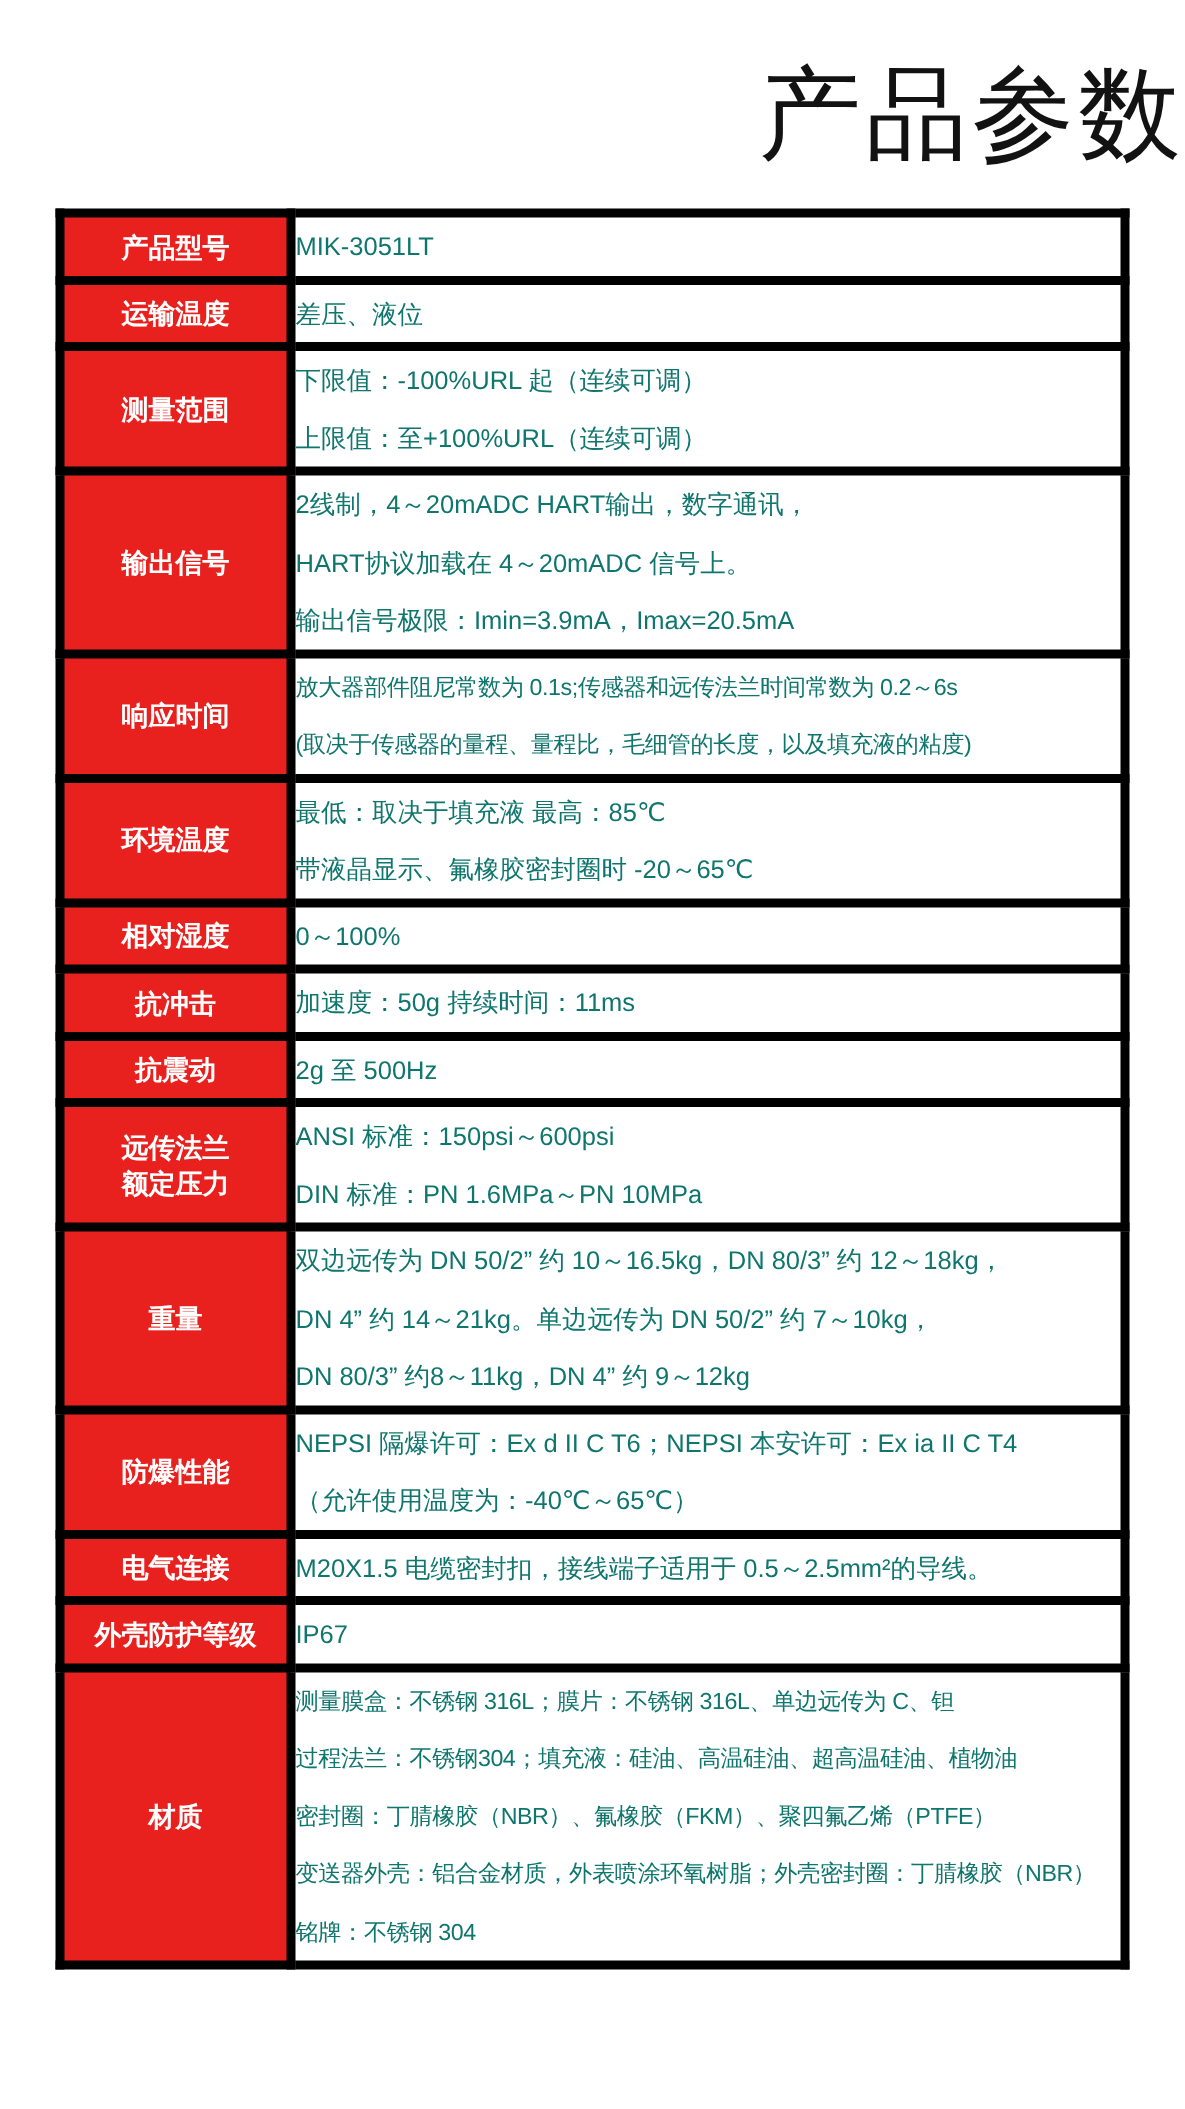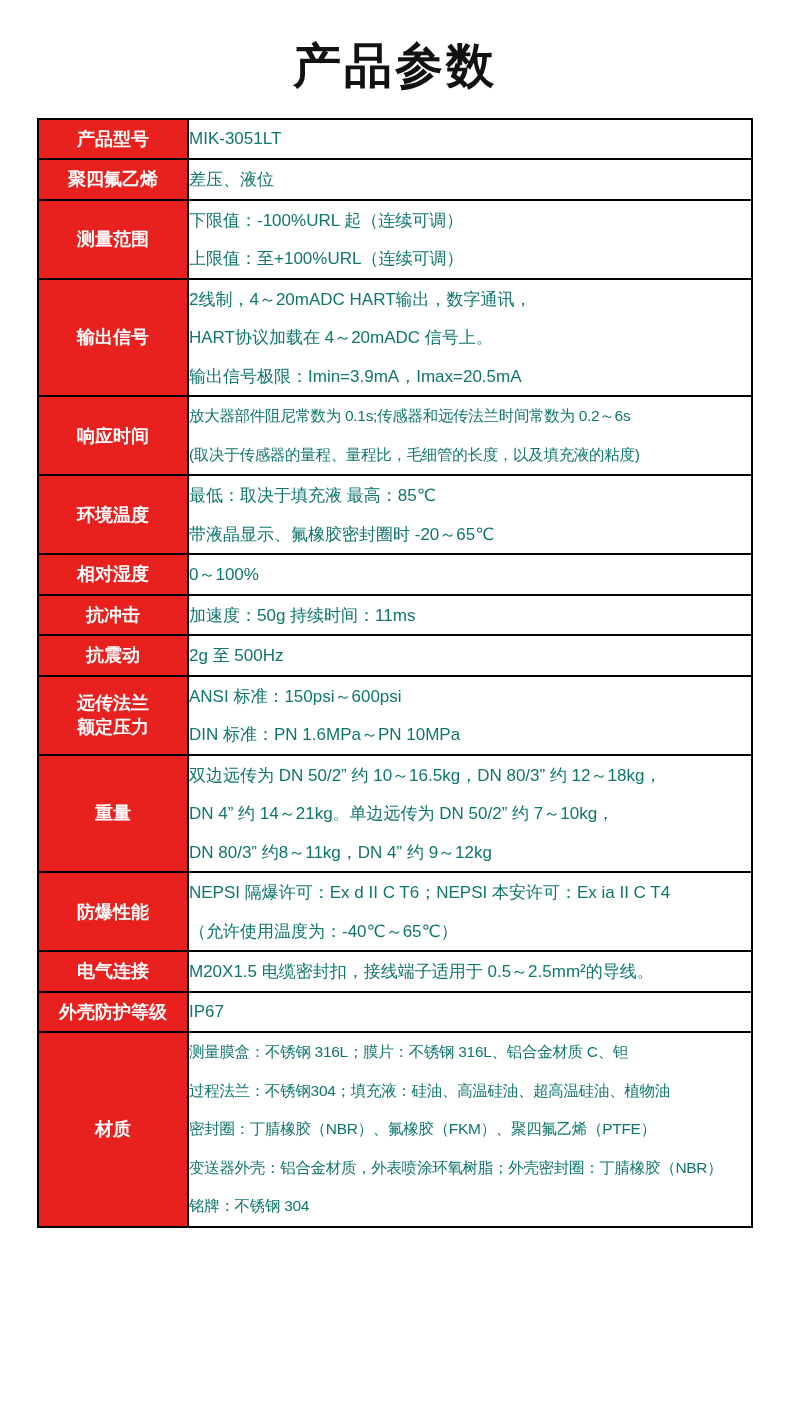--- a/index.html
+++ b/index.html
@@ -13,35 +13,35 @@
     font-family: "Liberation Sans", "DejaVu Sans", sans-serif;
     overflow: hidden;
   }
   .page {
     width: 790px;
     height: 1406px;
     background: #ffffff;
   }
   .title {
     margin: 40px 0 26px 0;
-    text-align: center;
-    font-size: 48px;
+    text-align: right;
+    font-size: 68px;
     line-height: 1.08;
-    font-weight: 700;
+    font-weight: 400;
     color: #121212;
     letter-spacing: 3px;
   }
   table.spec-table {
     border-collapse: collapse;
     margin: 0 auto;
     width: 716px;
     table-layout: fixed;
   }
   table.spec-table td {
-    border: 2px solid #000000;
+    border: 6px solid #000000;
     padding: 0;
   }
   .label-cell {
     width: 148px;
     background: #e8201e;
     color: #ffffff;
     font-weight: bold;
     font-size: 18px;
     text-align: center;
     vertical-align: middle;
@@ -79,21 +79,21 @@
   <h1 class="title">产品参数</h1>
   <table class="spec-table">
     <tbody id="spec-body">
         <tr>
           <td class="label-cell">产品型号</td>
           <td class="value-cell">
             <div class="value-line">MIK-3051LT</div>
           </td>
         </tr>
         <tr>
-          <td class="label-cell">聚四氟乙烯</td>
+          <td class="label-cell">运输温度</td>
           <td class="value-cell">
             <div class="value-line">差压、液位</div>
           </td>
         </tr>
         <tr>
           <td class="label-cell">测量范围</td>
           <td class="value-cell">
             <div class="value-line">下限值：-100%URL 起（连续可调）</div>
             <div class="value-line">上限值：至+100%URL（连续可调）</div>
           </td>
@@ -169,21 +169,21 @@
         </tr>
         <tr>
           <td class="label-cell">外壳防护等级</td>
           <td class="value-cell">
             <div class="value-line">IP67</div>
           </td>
         </tr>
         <tr>
           <td class="label-cell">材质</td>
           <td class="value-cell">
-            <div class="value-line tight">测量膜盒：不锈钢 316L；膜片：不锈钢 316L、铝合金材质 C、钽</div>
+            <div class="value-line tight">测量膜盒：不锈钢 316L；膜片：不锈钢 316L、单边远传为 C、钽</div>
             <div class="value-line tight">过程法兰：不锈钢304；填充液：硅油、高温硅油、超高温硅油、植物油</div>
             <div class="value-line tight">密封圈：丁腈橡胶（NBR）、氟橡胶（FKM）、聚四氟乙烯（PTFE）</div>
             <div class="value-line tight">变送器外壳：铝合金材质，外表喷涂环氧树脂；外壳密封圈：丁腈橡胶（NBR）</div>
             <div class="value-line tight">铭牌：不锈钢 304</div>
           </td>
         </tr>
       </tbody>
   </table>
 </div>
 

